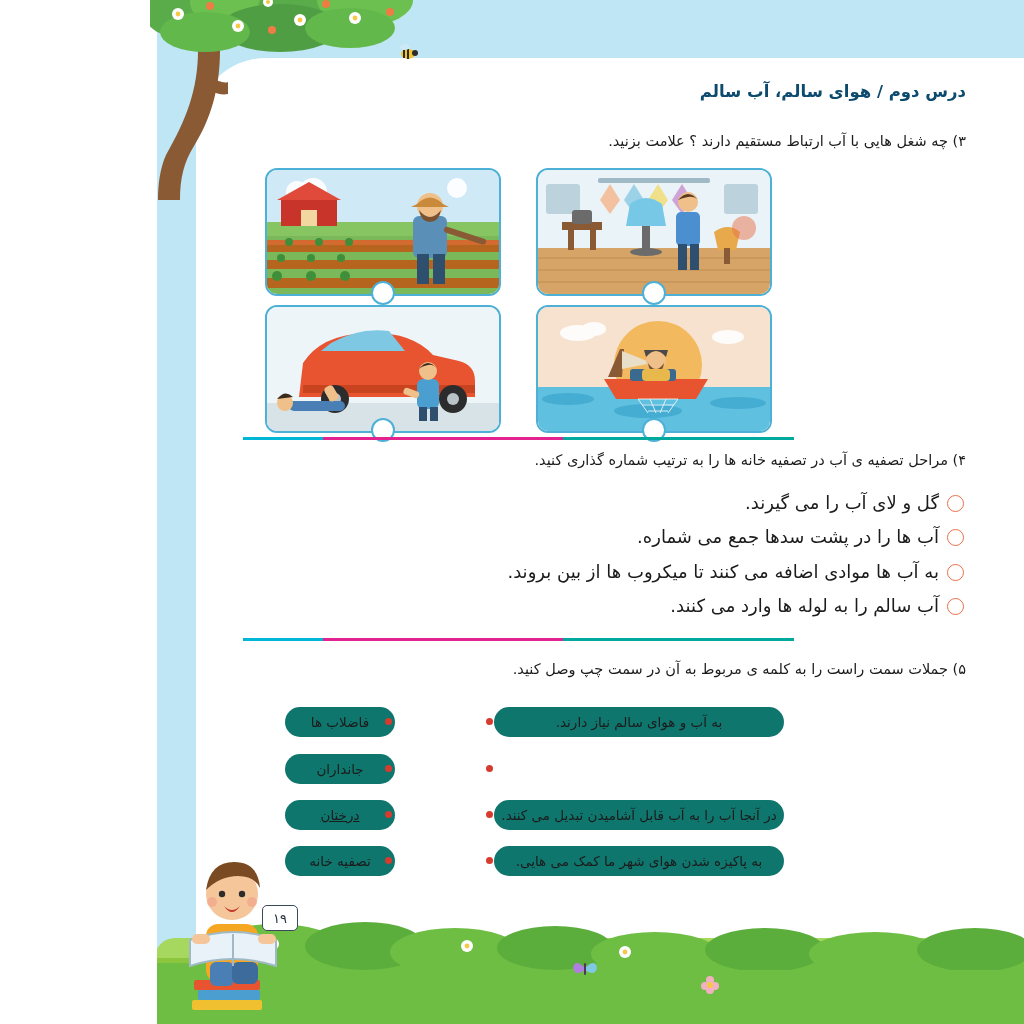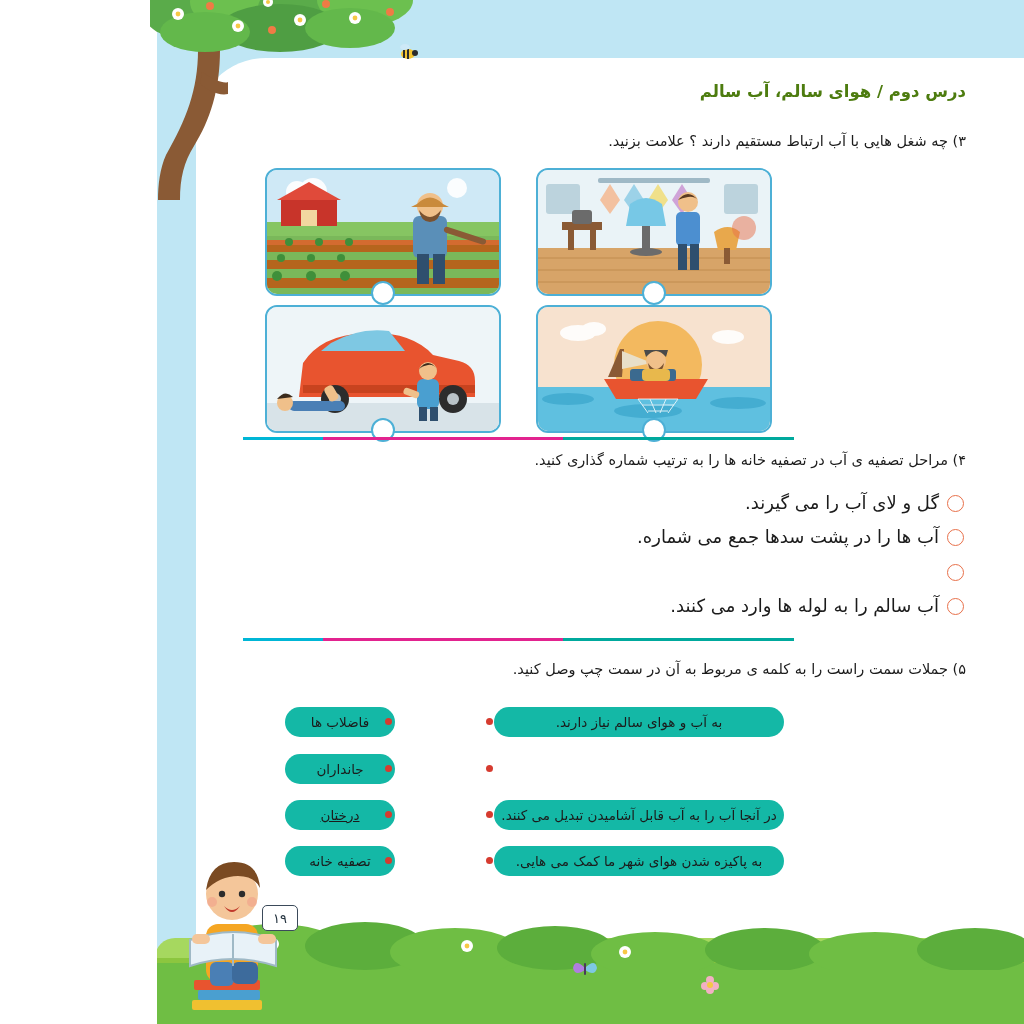--- a/index.html
+++ b/index.html
@@ -74,21 +74,21 @@
     left: 158px; top: 50px;
     width: 70px; height: 150px;
   }
 
   
   .lesson-title {
     position: absolute;
     right: 58px; top: 82px;
     font-size: 16.5px;
     font-weight: bold;
-    color: #4d7c0f;
+    color: #0c4a6e;
     direction: rtl;
     letter-spacing: 0px;
   }
 
   
   .q-line {
     position: absolute;
     direction: rtl;
     text-align: right;
     color: #1b1b1b;
@@ -149,21 +149,21 @@
     width: 15px; height: 15px;
     border: 1.6px solid #e8704a;
     border-radius: 50%;
     background: #ffffff;
     right: 60px;
   }
 
   
   .pill {
     position: absolute;
-    background: #14b8a6;
+    background: #0f766e;
     border-radius: 16px;
     display: flex;
     align-items: center;
     justify-content: center;
     font-size: 13.5px;
     color: #1b1b1b;
     direction: rtl;
   }
   .pill-right {
     right: 240px;
@@ -439,20 +439,21 @@
 
   <div class="q-line" id="q4">۴) مراحل تصفیه ی آب در تصفیه خانه ها را به ترتیب شماره گذاری کنید.</div>
 
   <div class="q4-bullet" style="top:495px;"></div>
   <div class="q4-item" style="top:492px;">گل و لای آب را می گیرند.</div>
 
   <div class="q4-bullet" style="top:529px;"></div>
   <div class="q4-item" style="top:526px;">آب ها را در پشت سدها جمع می شماره.</div>
 
   <div class="q4-bullet" style="top:564px;"></div>
+  <div class="q4-item" style="top:561px;">به آب ها موادی اضافه می کنند تا میکروب ها از بین بروند.</div>
 
   <div class="q4-bullet" style="top:598px;"></div>
   <div class="q4-item" style="top:595px;">آب سالم را به لوله ها وارد می کنند.</div>
 
   <div class="divider d2">
     <div class="seg" style="left:0; width:80px; background:#00b6d6;"></div>
     <div class="seg" style="left:80px; width:240px; background:#e2238f;"></div>
     <div class="seg" style="left:320px; width:231px; background:#00a99d;"></div>
   </div>
 

